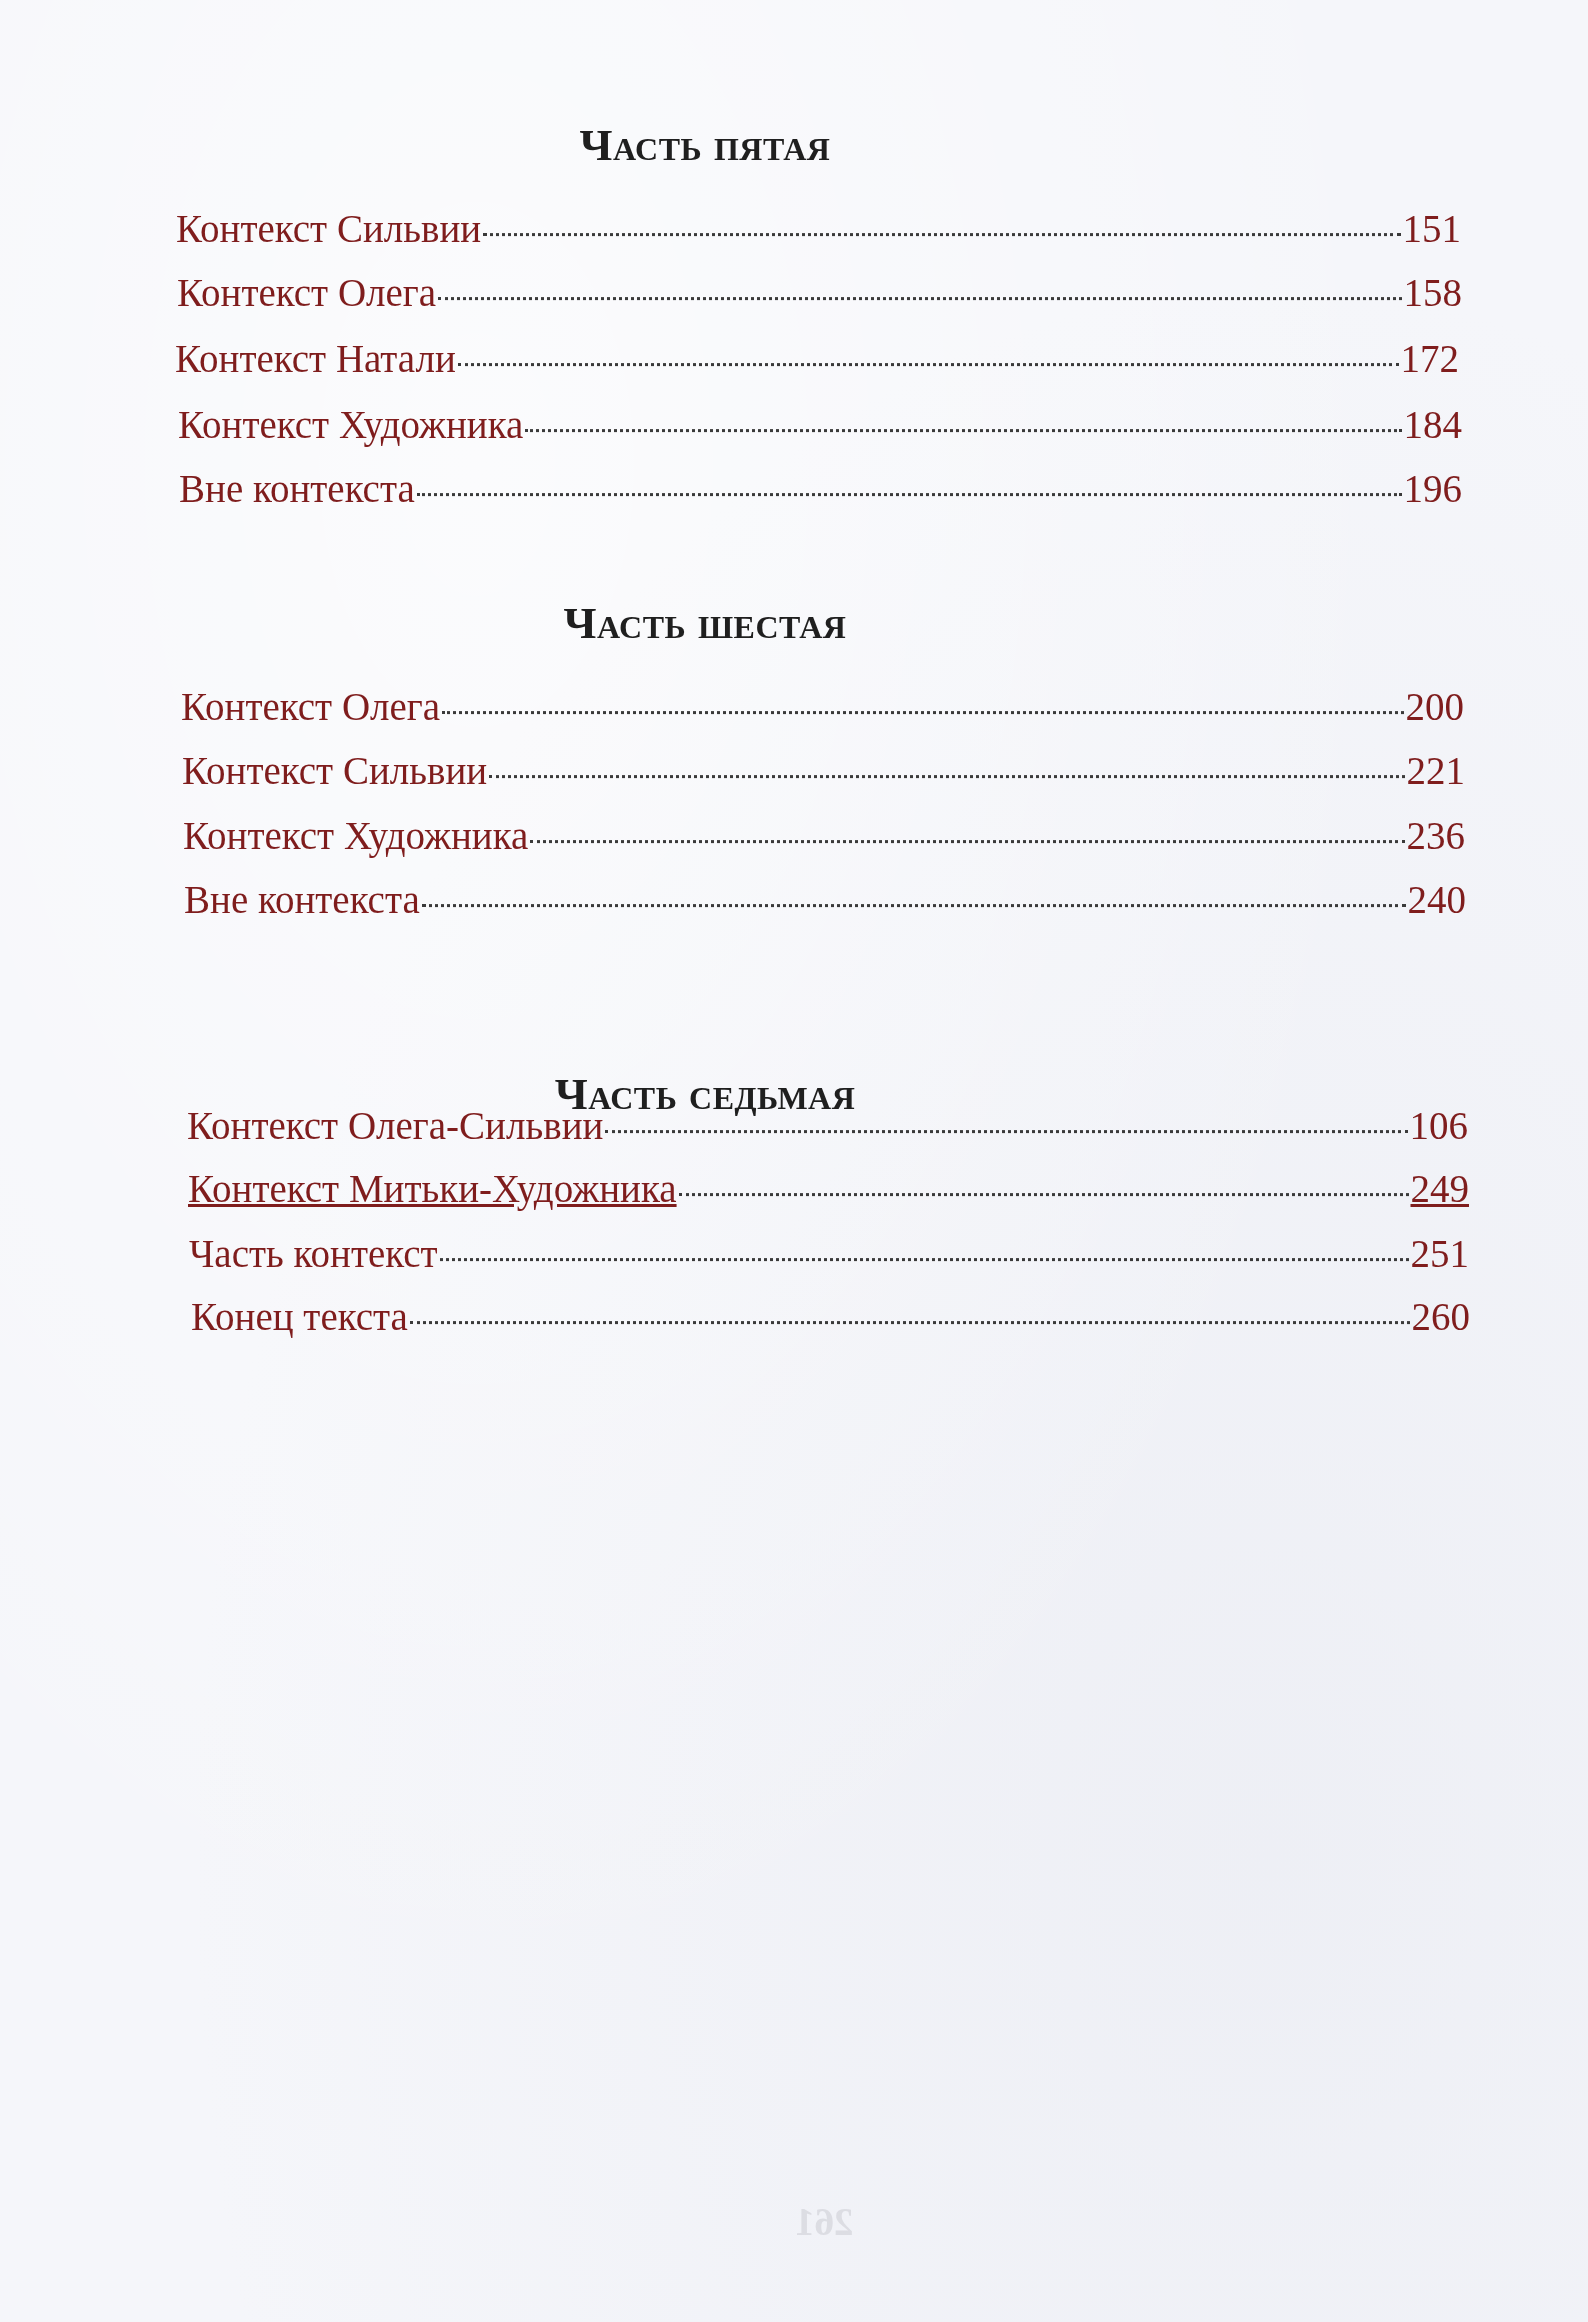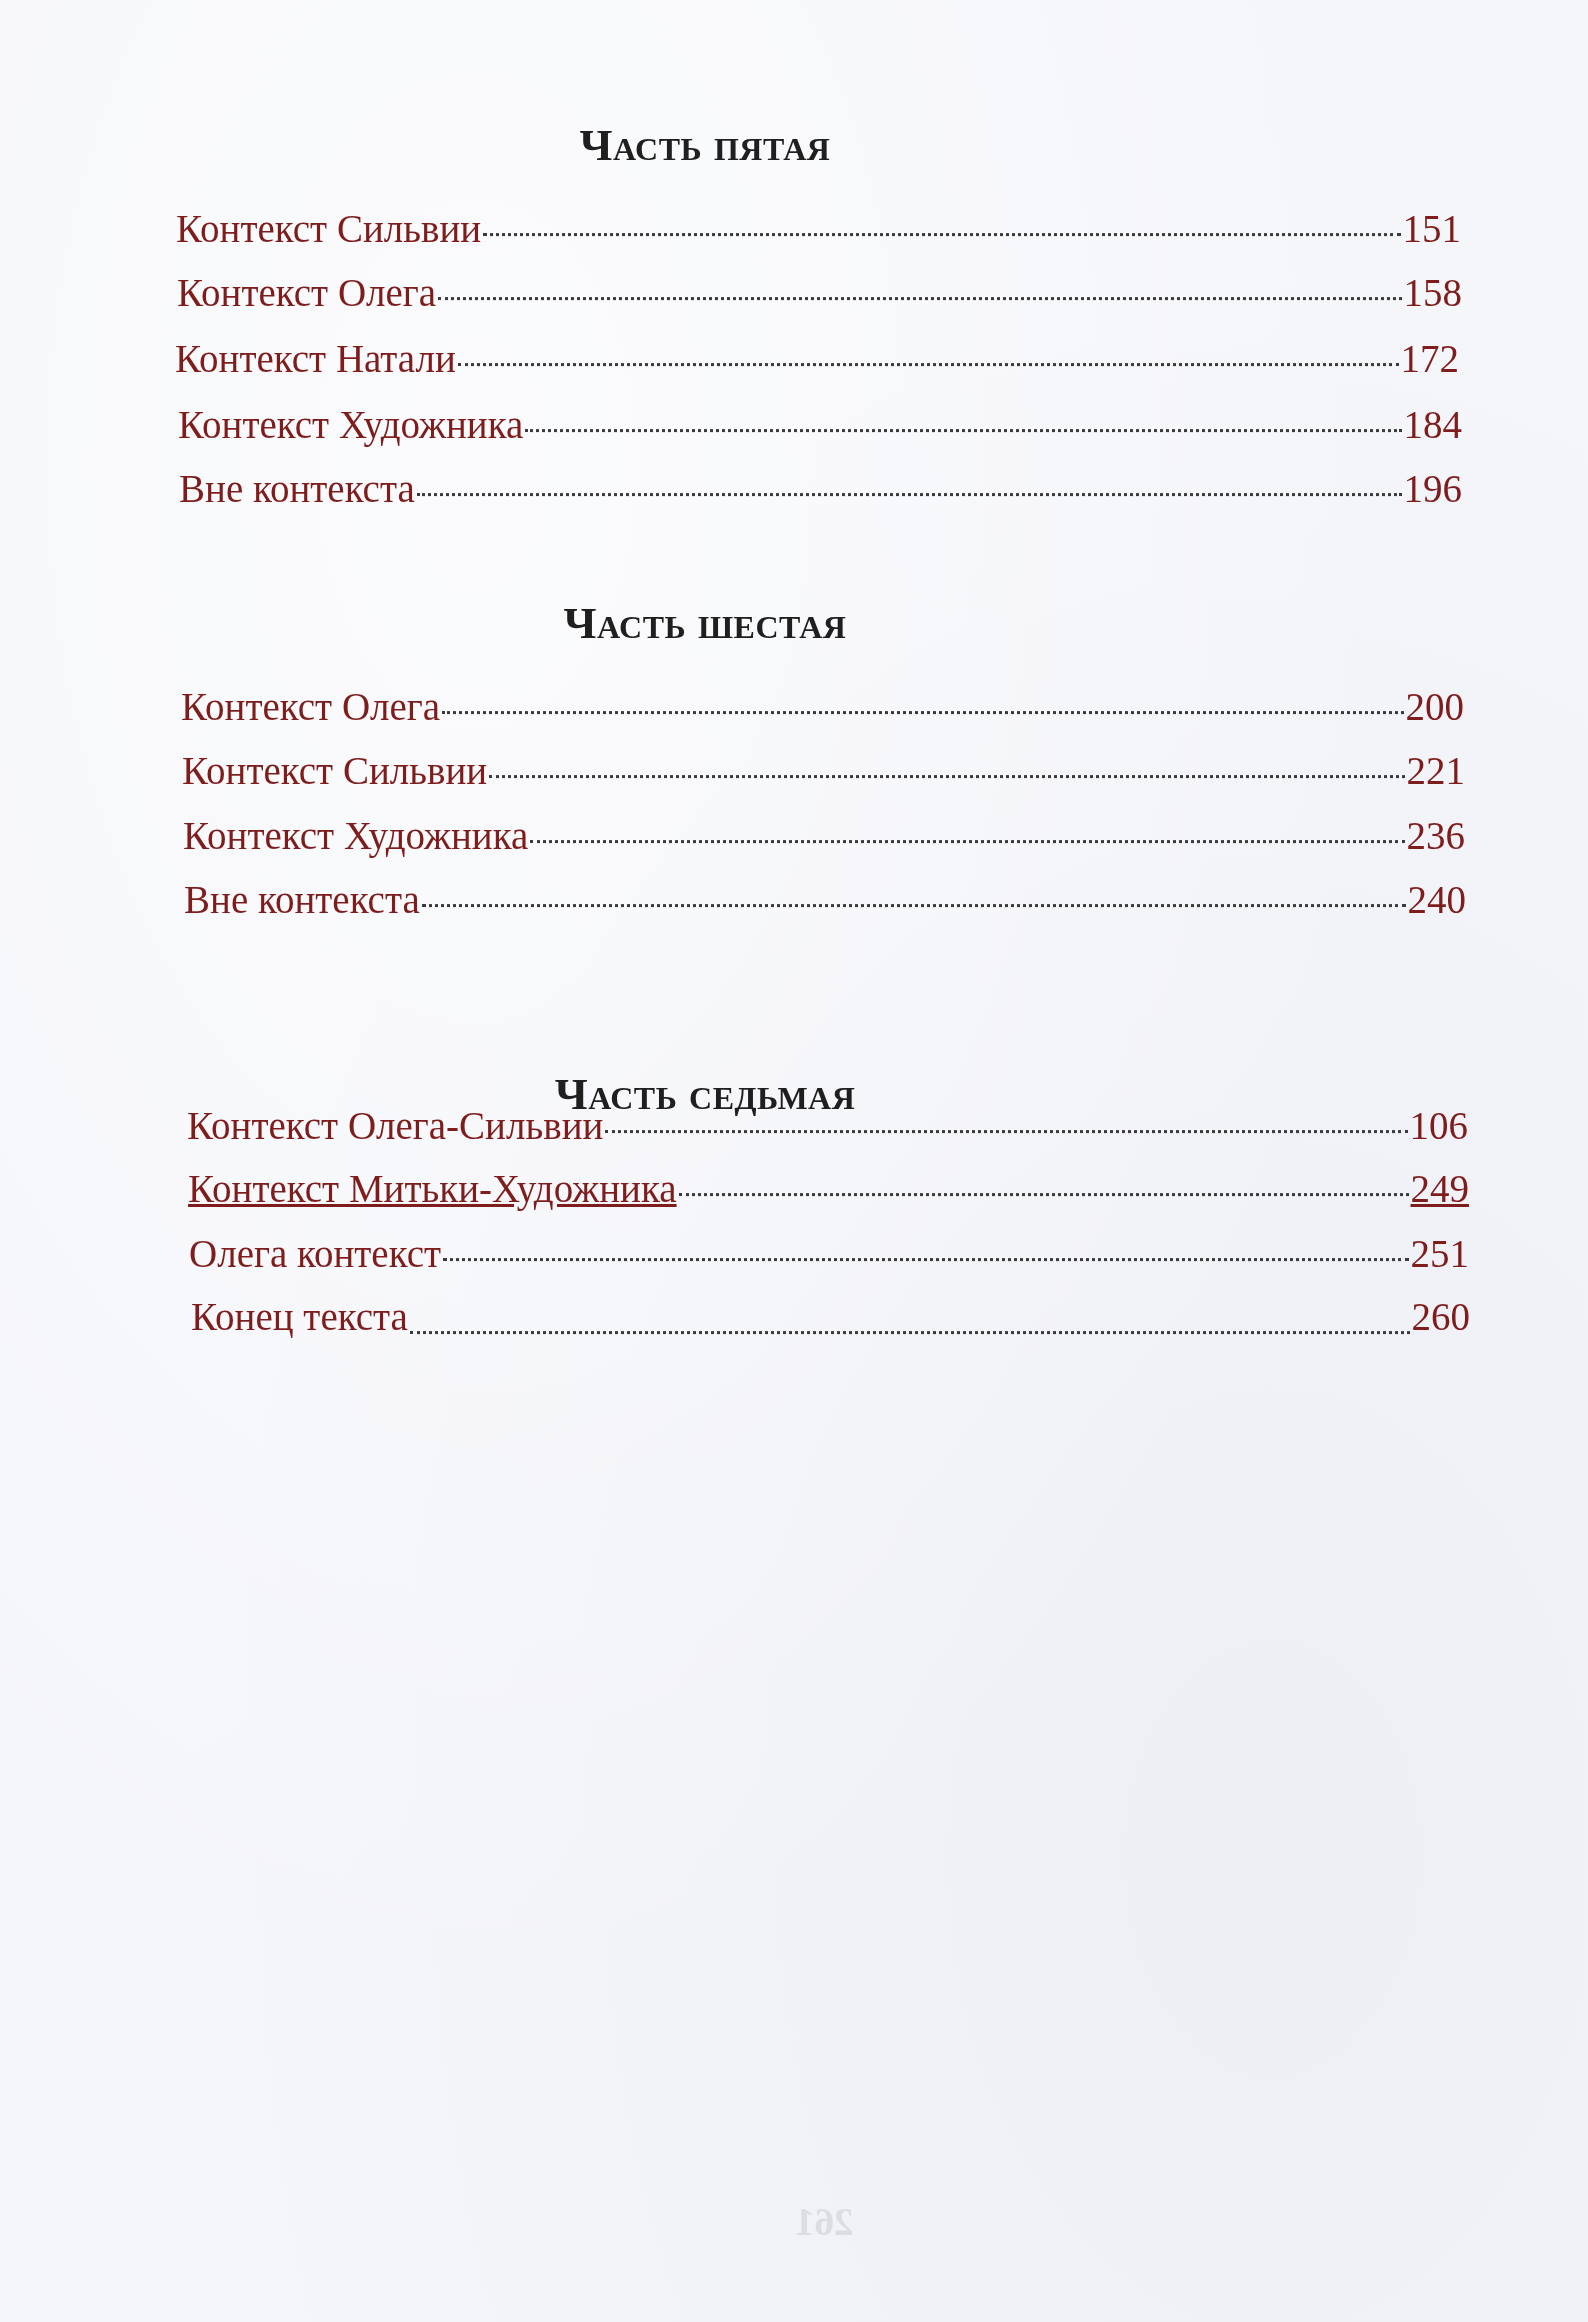--- a/index.html
+++ b/index.html
@@ -141,24 +141,24 @@
   <span class="title">Контекст Олега-Сильвии</span>
   <span class="leader"></span>
   <span class="page">106</span>
 </div>
 <div class="entry" style="left:188px;top:1165px;width:1281px;text-decoration:underline;">
   <span class="title">Контекст Митьки-Художника</span>
   <span class="leader"></span>
   <span class="page">249</span>
 </div>
 <div class="entry" style="left:189px;top:1230px;width:1280px;">
-  <span class="title">Олега контекст</span>
+  <span class="title">Часть контекст</span>
   <span class="leader"></span>
   <span class="page">251</span>
 </div>
-<div class="entry" style="left:191px;top:1293px;width:1279px;align-items:flex-end;">
+<div class="entry" style="left:191px;top:1293px;width:1279px;">
   <span class="title">Конец текста</span>
   <span class="leader"></span>
   <span class="page">260</span>
 </div>
 
 <div class="folio-ghost">261</div>
 
 
 </body></html>

